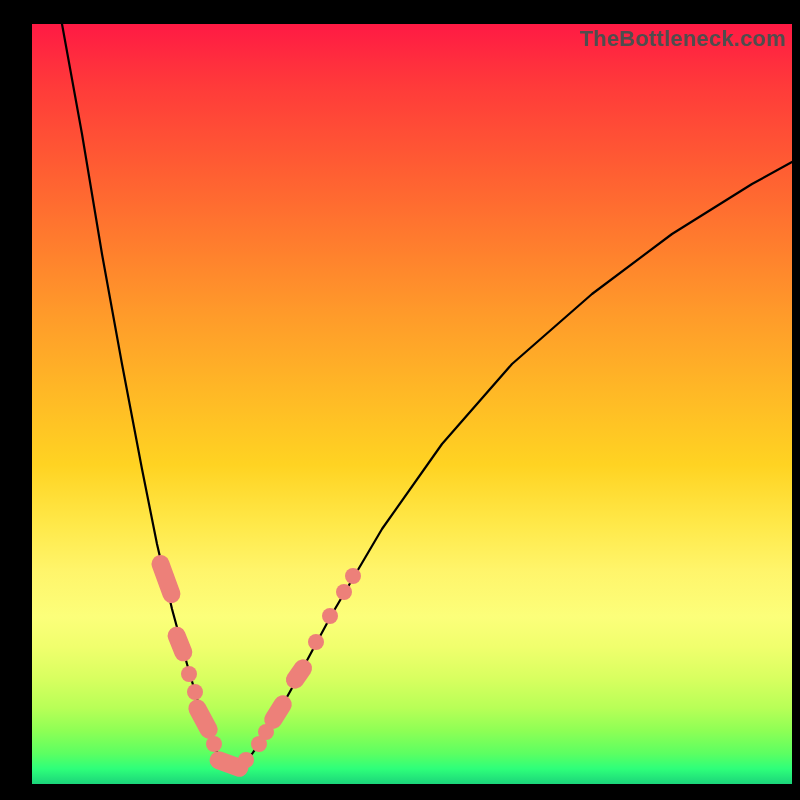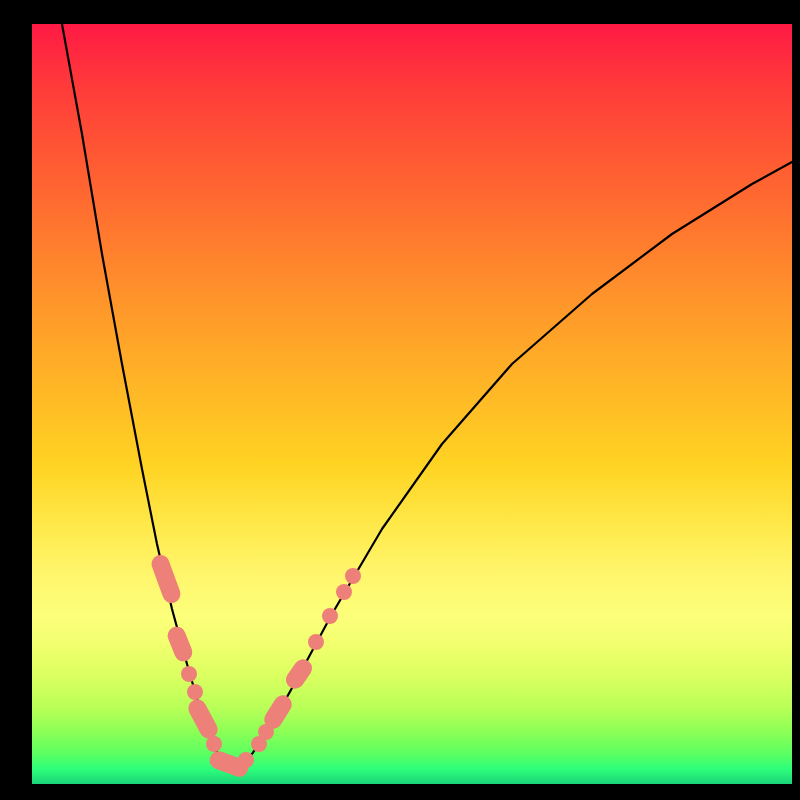--- a/index.html
+++ b/index.html
@@ -62,20 +62,21 @@
   .marker-pill {
     fill: #ed8079;
     stroke: none;
   }
 </style>
 </head>
 <body>
 
 <div class="frame">
   <div class="plot">
+    <div class="attr">TheBottleneck.com</div>
     <svg class="curves" viewBox="0 0 760 760">
       <path id="left-curve" class="curve-stroke" d="M 30 0 L 50 110 L 70 230 L 90 340 L 110 445 L 125 520 L 140 585 L 155 640 L 168 685 L 180 718 L 190 738 L 198 745"></path>
       <path id="right-curve" class="curve-stroke" d="M 205 745 L 220 730 L 240 700 L 265 655 L 300 590 L 350 505 L 410 420 L 480 340 L 560 270 L 640 210 L 720 160 L 760 138"></path>
       <g id="marker-layer">
           <g transform="translate(134 555) rotate(70)">
             <rect x="-25" y="-9" width="50" height="18" rx="9" class="marker-pill"></rect>
           </g>
           <g transform="translate(148 620) rotate(68)">
             <rect x="-18" y="-9" width="36" height="18" rx="9" class="marker-pill"></rect>
           </g>

